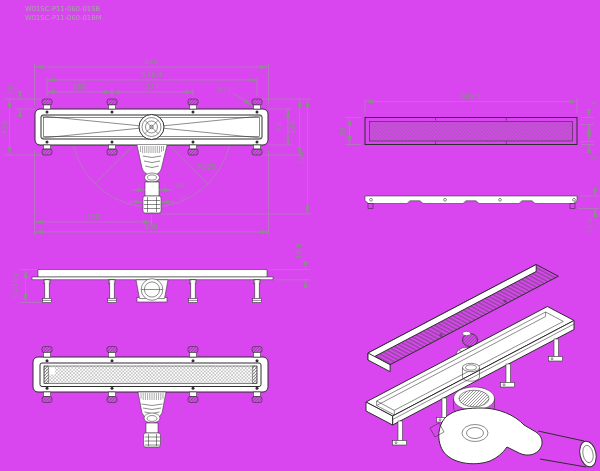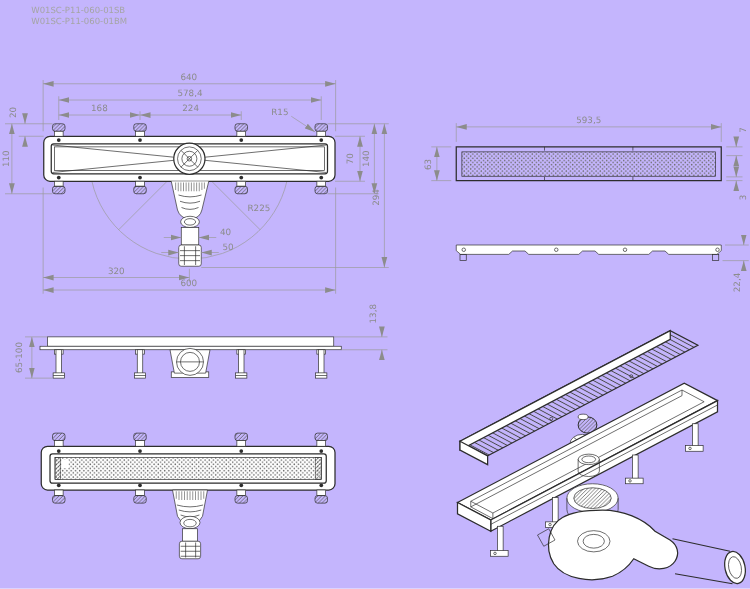--- a/index.html
+++ b/index.html
@@ -1,17 +1,17 @@
 <!DOCTYPE html>
 <html><head>
 <meta charset="utf-8">
 <title>Linear drain technical drawing</title>
 <style>
   html,body{margin:0;padding:0;background:#ffffff;}
-  .stage{position:relative;width:600px;height:471px;background:#c4b5fd;overflow:hidden;}
+  .stage{position:relative;width:600px;height:471px;background:#d946ef;overflow:hidden;}
   svg{display:block;}
   .pl{fill:none;stroke:#2d2d2d;stroke-width:1;}
   .pl2{fill:none;stroke:#2d2d2d;stroke-width:.55;}
   .plf{fill:#ffffff;stroke:#2d2d2d;stroke-width:1;}
   .plf2{fill:#ffffff;stroke:#2d2d2d;stroke-width:.55;}
   .dl{fill:none;stroke:#9a9a9a;stroke-width:.55;}
   .dt{fill:#8c8c8c;font-family:"DejaVu Sans",sans-serif;font-size:7px;}
   .pn{fill:#a5a5a5;font-family:"DejaVu Sans",sans-serif;font-size:6.8px;}
   .dark{fill:#2d2d2d;}
 </style>

